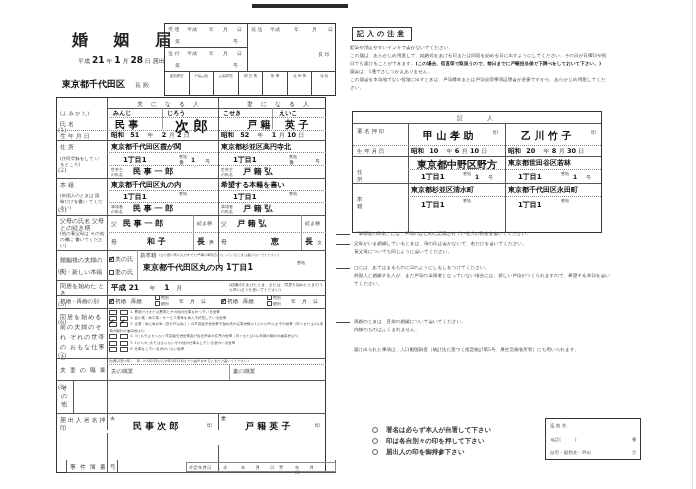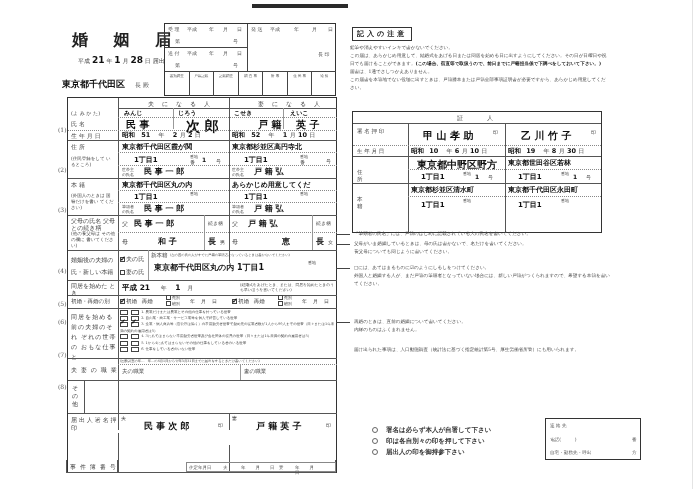--- a/index.html
+++ b/index.html
@@ -16,21 +16,21 @@
   
   .office { left: 164px; top: 23px; width: 172px; height: 73px; border: 1px solid #333; }
   .office .row { position: absolute; left: 0; width: 82px; height: 24px; border-bottom: 1px solid #444; font-size: 5px; color: #555; }
   .office .row span { position: absolute; }
   .office .right-col { position: absolute; left: 82px; top: 0; width: 89px; height: 48px; border-left: 1px solid #444; border-bottom: 1px solid #444; font-size: 5px; color: #555; }
   .office .stamps { position: absolute; left: 0; top: 48px; width: 171px; height: 24px; display: flex; }
   .office .stamps div { flex: 1; border-right: 1px solid #444; font-size: 3.5px; color: #555; text-align: center; padding-top: 2px; }
   .office .stamps div:last-child { border-right: none; }
 
   
-  .form { left: 67px; top: 97px; width: 270px; height: 376px; border: 1px solid #333; }
+  .form { left: 56px; top: 97px; width: 270px; height: 376px; border: 1px solid #333; }
   .rownum { font-size: 6px; color: #555; }
   .lbl { font-size: 6px; color: #444; }
   .hw { font-family: "DejaVu Sans", sans-serif; font-weight: bold; color: #111; }
   .hline { position: absolute; height: 1px; background: #555; }
   .dline { position: absolute; height: 0; border-top: 1px dotted #888; }
   .vline { position: absolute; width: 1px; background: #555; }
   .cell { position: absolute; }
 
   
   .notes-title { left: 352px; top: 27px; border: 1px solid #333; font-size: 7px; font-weight: bold; padding: 1px 4px; letter-spacing: 3px; color: #222; }
@@ -178,21 +178,21 @@
   <div class="dline" style="left:50px;top:67px;width:219px;"></div>
   <div class="cell lbl" style="left:54px;top:69px;font-size:4px;width:14px;line-height:5px;">世帯主 の氏名</div>
   <div class="cell hw" style="left:76px;top:68px;font-size:8px;">民 事 一 郎</div>
   <div class="cell lbl" style="left:164px;top:69px;font-size:4px;width:14px;line-height:5px;">世帯主 の氏名</div>
   <div class="cell hw" style="left:186px;top:68px;font-size:8px;">戸 籍 弘</div>
   <div class="hline" style="left:0;top:80px;width:269px;"></div>
 
   <div class="cell lbl" style="left:3px;top:83px;">本 籍</div>
   <div class="cell lbl" style="left:3px;top:95px;font-size:4.5px;width:44px;line-height:6px;">(外国人のときは 国籍だけを書い てください)</div>
   <div class="cell hw" style="left:54px;top:82px;font-size:7px;">東京都千代田区丸の内</div>
-  <div class="cell hw" style="left:164px;top:82px;font-size:7px;">あらかじめ用意してくだ</div>
+  <div class="cell hw" style="left:164px;top:82px;font-size:7px;">希望する本籍を書い</div>
   <div class="dline" style="left:50px;top:92px;width:219px;"></div>
   <div class="cell hw" style="left:66px;top:94px;font-size:7px;">1丁目1</div>
   <div class="cell lbl" style="left:122px;top:93px;font-size:4px;">番地</div>
   <div class="cell hw" style="left:176px;top:94px;font-size:7px;">1丁目1</div>
   <div class="cell lbl" style="left:232px;top:93px;font-size:4px;">番地</div>
   <div class="dline" style="left:50px;top:104px;width:219px;"></div>
   <div class="cell lbl" style="left:54px;top:106px;font-size:4px;width:14px;line-height:5px;">筆頭者 の氏名</div>
   <div class="cell hw" style="left:76px;top:105px;font-size:8px;">民 事 一 郎</div>
   <div class="cell lbl" style="left:164px;top:106px;font-size:4px;width:14px;line-height:5px;">筆頭者 の氏名</div>
   <div class="cell hw" style="left:186px;top:105px;font-size:8px;">戸 籍 弘</div>
@@ -336,21 +336,21 @@
     <span>昭和</span>
     <span style="margin-left:3px;">10</span>
     <span class="lbl" style="margin-left:6px;font-weight:normal;">年</span>
     <span>6</span>
     <span class="lbl" style="font-weight:normal;">月</span>
     <span>10</span>
     <span class="lbl" style="font-weight:normal;">日</span>
   </div>
   <div class="cell hw" style="left:155px;top:35px;font-size:6.5px;">
     <span>昭和</span>
-    <span style="margin-left:3px;">19</span>
+    <span style="margin-left:3px;">20</span>
     <span class="lbl" style="margin-left:6px;font-weight:normal;">年</span>
     <span>8</span>
     <span class="lbl" style="font-weight:normal;">月</span>
     <span>30</span>
     <span class="lbl" style="font-weight:normal;">日</span>
   </div>
   <div class="hline" style="left:0;top:44px;width:248px;"></div>
 
   <div class="cell lbl" style="left:4px;top:57px;width:48px;font-size:5.5px;letter-spacing:18px;">住 所</div>
   <div class="cell hw" style="left:64px;top:46px;font-size:10px;">東京都中野区野方</div>

